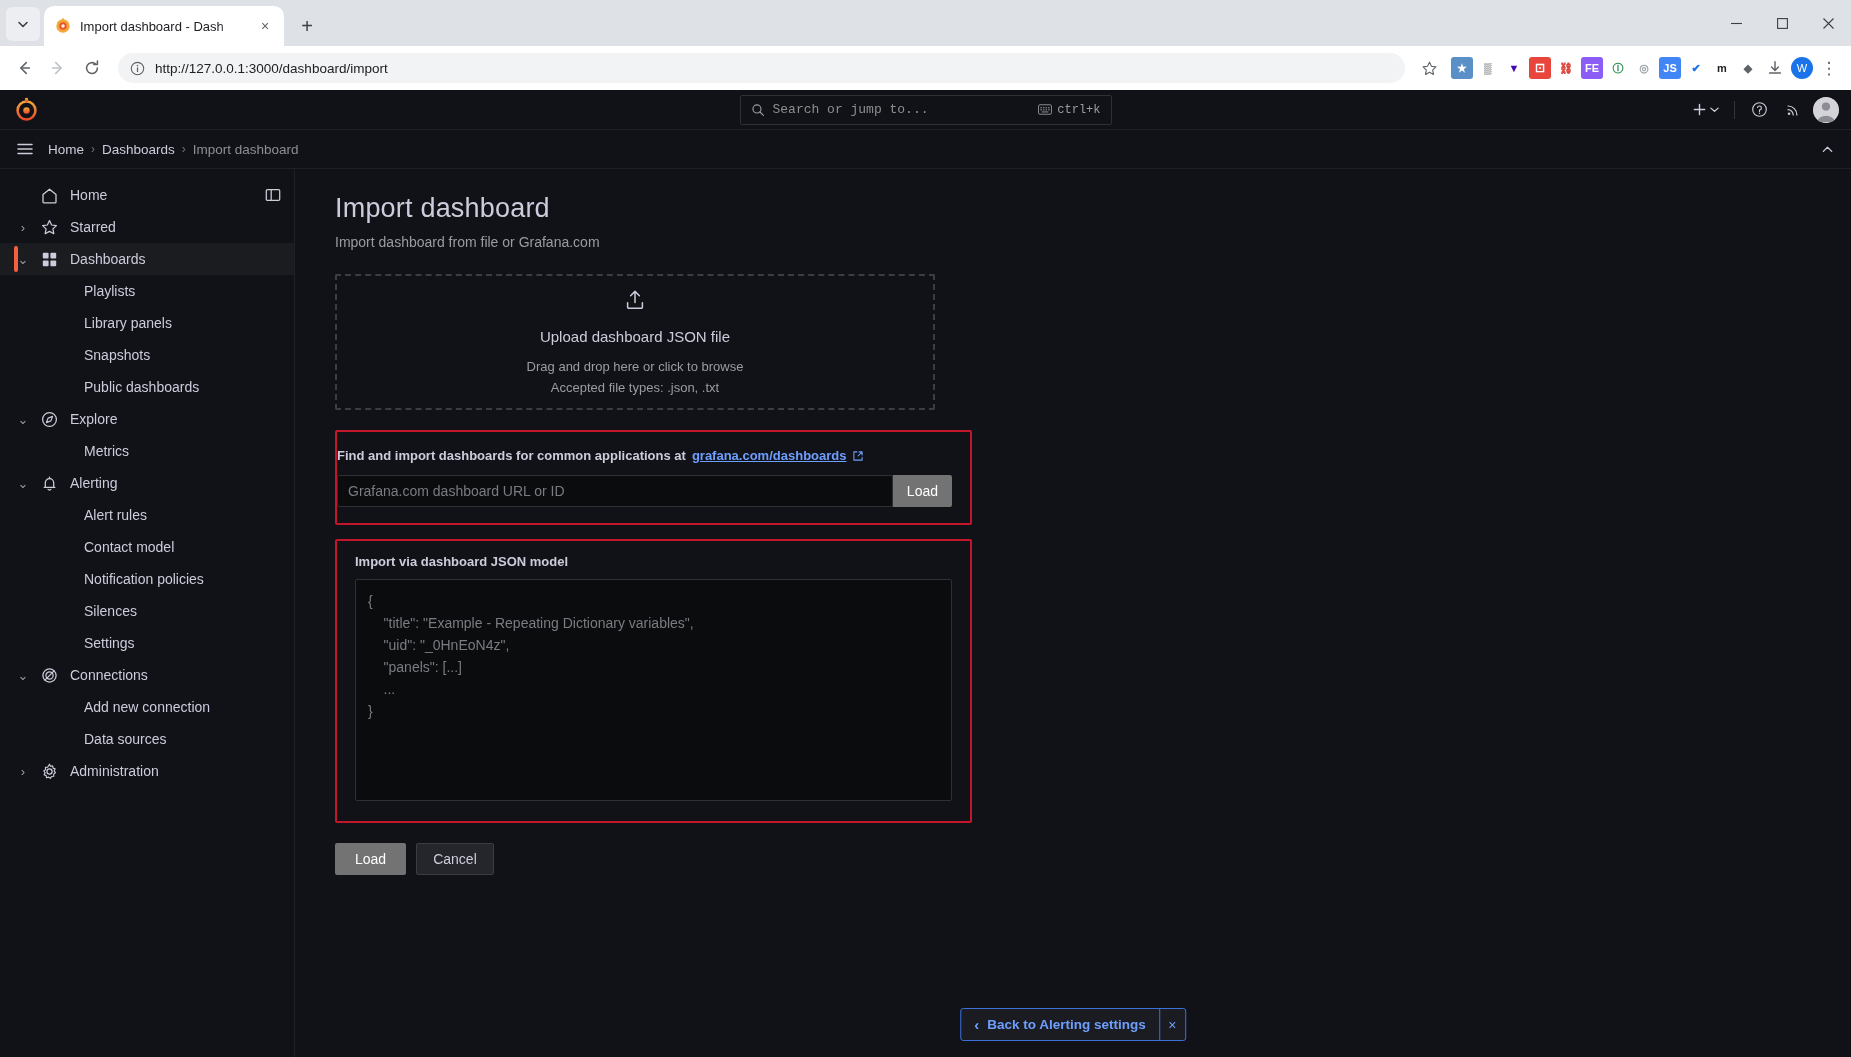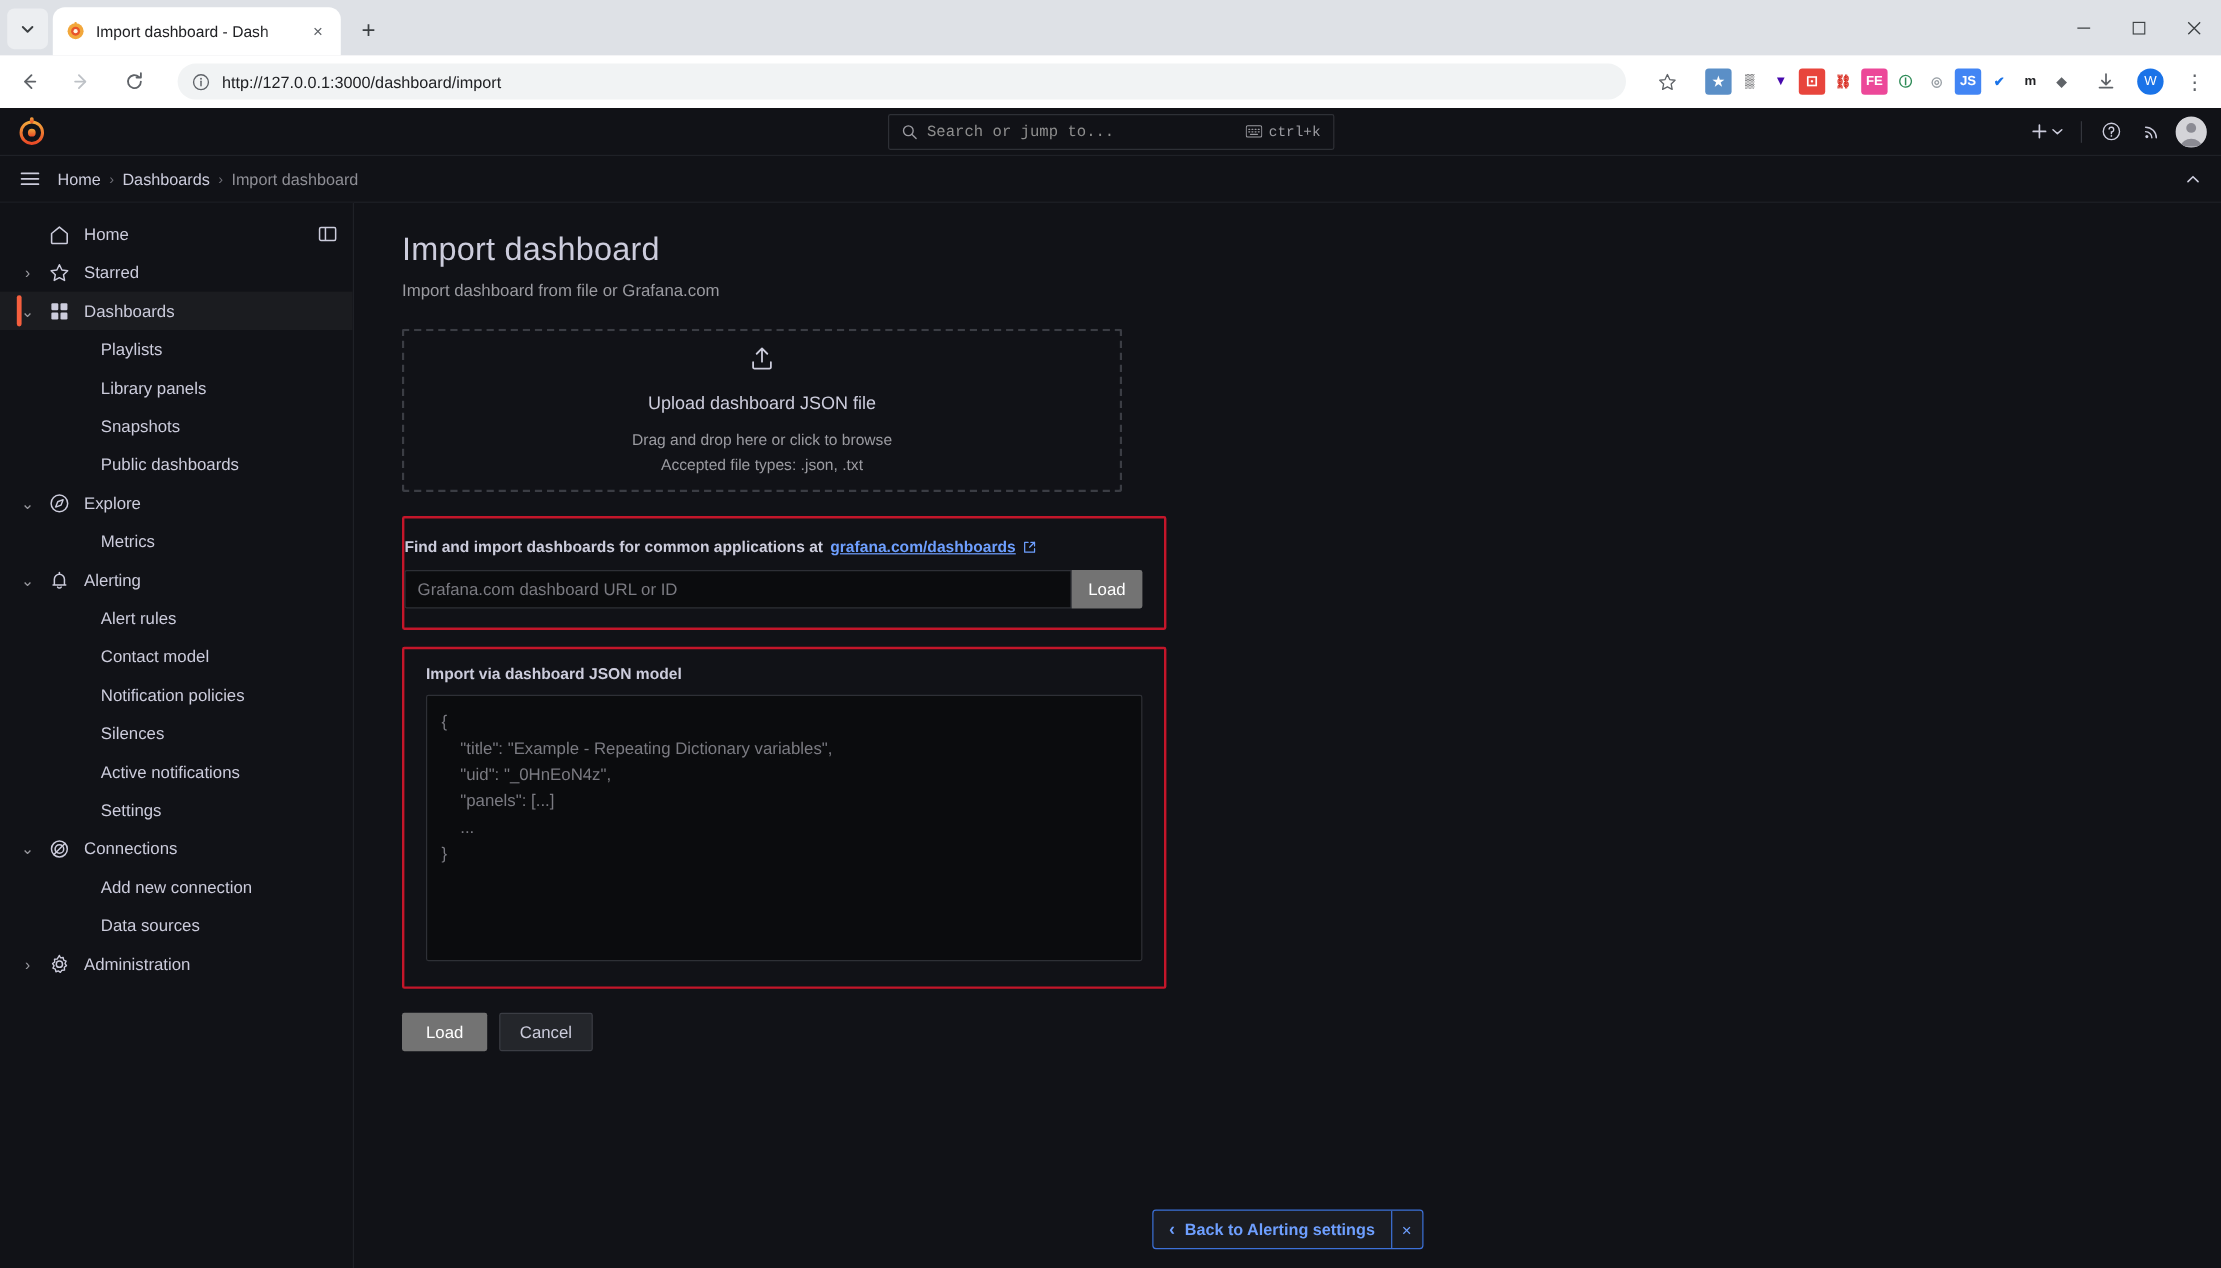--- a/index.html
+++ b/index.html
@@ -38,21 +38,21 @@
   .new-tab {
     width: 30px; height: 30px; margin: 0 0 5px 8px; border-radius: 50%;
     display: flex; align-items: center; justify-content: center;
     color: #3c4043; font-size: 20px; cursor: pointer; flex:none;
   }
   .win-controls { margin-left: auto; display: flex; align-items: stretch; height: 46px; }
   .win-btn { width: 46px; display:flex; align-items:center; justify-content:center; color:#3c4043; cursor:pointer; }
 
   .toolbar {
     height: 44px; background: #fff; display: flex; align-items: center;
-    padding: 0 8px; gap: 12px;
+    padding: 0 8px; gap: 2px;
   }
   .nav-btn { width: 32px; height: 32px; border-radius: 50%; display:flex; align-items:center;
              justify-content:center; color:#5f6368; cursor:pointer; flex:none; }
   .nav-btn.disabled { color:#bdc1c6; }
   .omnibox {
     flex: 1; height: 30px; background: #f1f3f4; border-radius: 16px;
     display: flex; align-items: center; padding: 0 12px; margin: 0 8px; gap: 10px;
     min-width: 0; cursor: text;
   }
   .omnibox .url { font-size: 13.5px; color: #202124; white-space: nowrap; overflow: hidden; flex: 1; }
@@ -271,21 +271,21 @@
           <path d="M10 2.5 L12.3 7.4 L17.5 8.1 L13.7 11.8 L14.7 17 L10 14.5 L5.3 17 L6.3 11.8 L2.5 8.1 L7.7 7.4 Z" stroke="#5f6368" stroke-width="1.3" fill="none" stroke-linejoin="round"></path>
         </svg>
     </div>
 
     <div class="ext-bar">
         <div class="ext" style="background: rgb(91, 143, 199); color: rgb(255, 255, 255);">★</div>
         <div class="ext" style="background: rgb(255, 255, 255); color: rgb(32, 33, 36);">▒</div>
         <div class="ext" style="background: rgb(255, 255, 255); color: rgb(70, 8, 173);">▼</div>
         <div class="ext" style="background: rgb(232, 69, 60); color: rgb(255, 255, 255);">⚀</div>
         <div class="ext" style="background: rgb(255, 255, 255); color: rgb(217, 48, 37);">⛓</div>
-        <div class="ext" style="background: #ec4899; color: rgb(255, 255, 255);">FE</div>
+        <div class="ext" style="background: #8b5cf6; color: rgb(255, 255, 255);">FE</div>
         <div class="ext" style="background: rgb(255, 255, 255); color: rgb(46, 139, 87);">Ⓘ</div>
         <div class="ext" style="background: rgb(255, 255, 255); color: rgb(154, 160, 166);">◎</div>
         <div class="ext" style="background: rgb(66, 133, 244); color: rgb(255, 255, 255);">JS</div>
         <div class="ext" style="background: rgb(255, 255, 255); color: rgb(26, 115, 232);">✔</div>
         <div class="ext" style="background: rgb(255, 255, 255); color: rgb(32, 33, 36);">m</div>
         <div class="ext" style="background: rgb(255, 255, 255); color: rgb(95, 99, 104);">◆</div>
       </div>
 
     <div class="tb-icon">
       <svg width="18" height="18" viewBox="0 0 20 20">
@@ -464,23 +464,20 @@
             <div class="nav-label">Alert rules</div>
           </div>
           <div class="nav-item child">
             <div class="nav-label">Contact model</div>
           </div>
           <div class="nav-item child">
             <div class="nav-label">Notification policies</div>
           </div>
           <div class="nav-item child">
             <div class="nav-label">Silences</div>
-          </div>
-          <div class="nav-item child">
-            <div class="nav-label">Active notifications</div>
           </div>
           <div class="nav-item child">
             <div class="nav-label">Settings</div>
           </div>
           <div class="nav-item">
             <div class="nav-chevron" style="font-size: 13px;">⌄</div>
             <div class="nav-ico">
               <svg width="19" height="19" viewBox="0 0 19 19">
                 <circle cx="9.5" cy="9.5" r="6.6" stroke="#ccccdc" stroke-width="1.25" fill="none"></circle>
                 <circle cx="9.5" cy="9.5" r="3.6" stroke="#ccccdc" stroke-width="1.25" fill="none"></circle>

